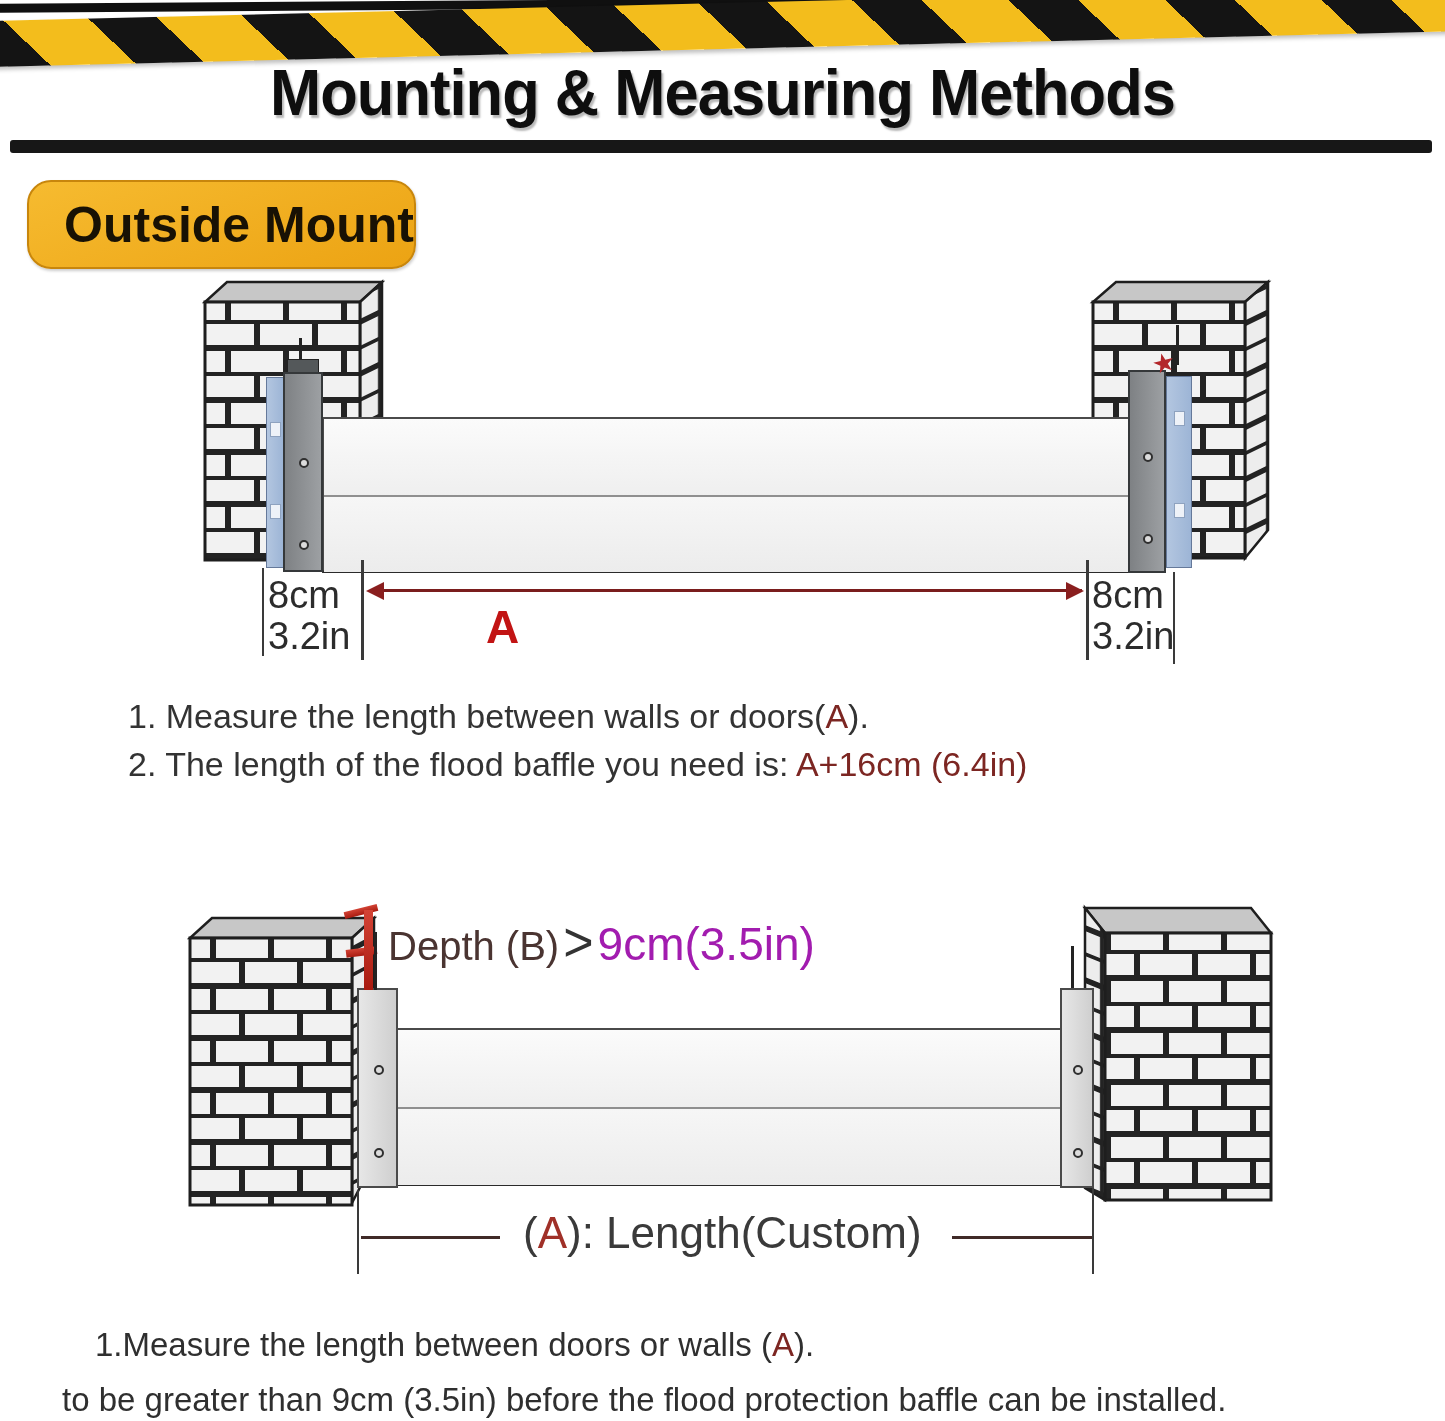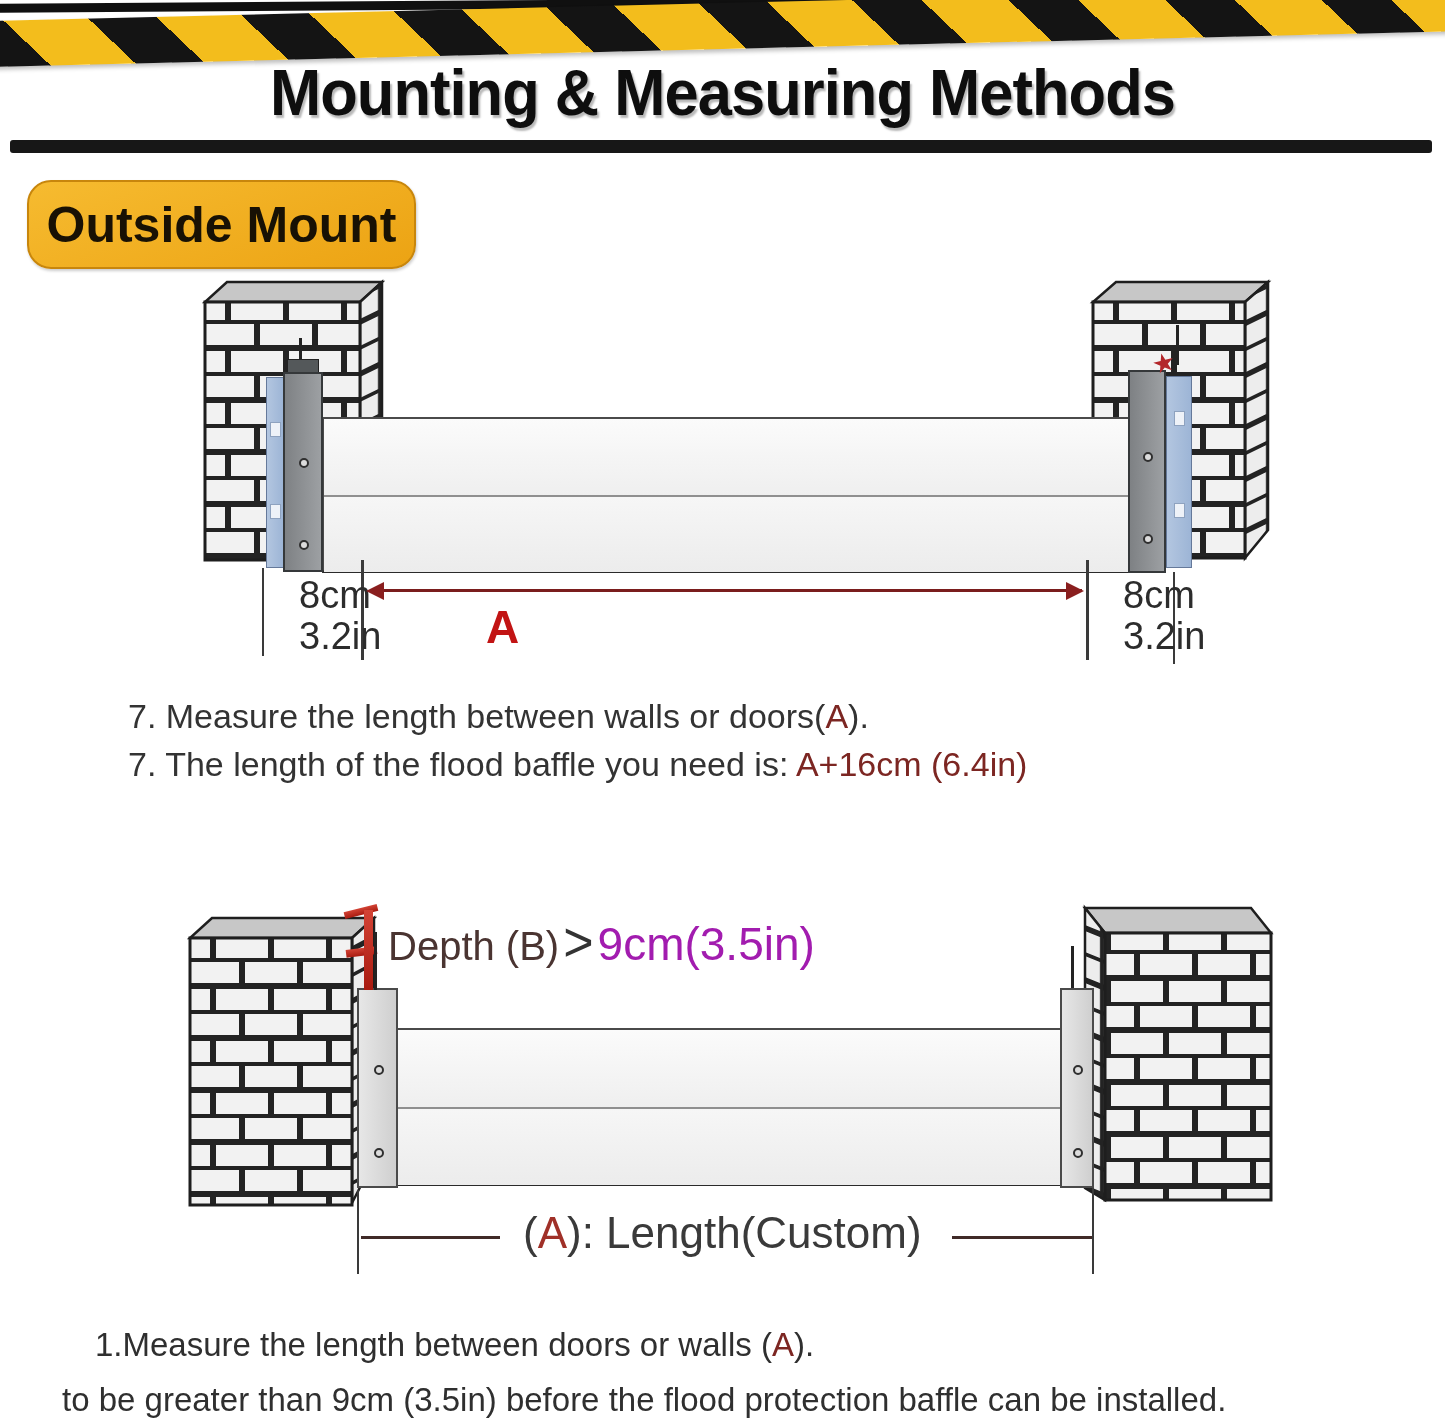--- a/index.html
+++ b/index.html
@@ -13,21 +13,21 @@
         background:repeating-linear-gradient(45deg,#141414 0 48px,#f3bd1c 48px 108px);
         box-shadow:0 3px 4px rgba(0,0,0,.25);}
   .title{top:56px;left:0;width:1445px;text-align:center;font-size:64px;font-weight:bold;
          color:#0e0e0e;letter-spacing:-1px;transform:scaleX(.96);
          text-shadow:2px 3px 2px rgba(0,0,0,.28);}
   .header-bar{top:140px;left:10px;width:1422px;height:13px;background:#171717;border-radius:3px;}
 
   
   .badge{width:385px;height:85px;border-radius:24px;border:2px solid #c8860c;
          background:linear-gradient(160deg,#f6bb30,#eca313);
-         display:flex;align-items:center;justify-content:center;
+         display:flex;align-items:center;justify-content:flex-end;
          font-size:50px;font-weight:bold;color:#181104;
          box-shadow:1px 2px 3px rgba(0,0,0,.2);}
   .badge-outside{top:180px;left:27px;}
   .badge-inside{top:807px;left:25px;}
 
   
   svg{display:block;}
 
   
   .channel{background:linear-gradient(90deg,#7e8184,#9da0a3);border:2px solid #35383a;box-sizing:border-box;}
@@ -44,21 +44,21 @@
   .panel-top{height:50%;background:linear-gradient(180deg,#fbfbfb,#efefef);}
   .panel-bottom{height:50%;background:linear-gradient(180deg,#f6f6f6,#ececec);border-top:2px solid #8f8f8f;}
 
   
   .tick{background:#3a3a3a;}
   .dim-line{background:#402a28;}
   .arrow-line{background:#7a1d1d;height:3px;}
   .arrow-head{width:0;height:0;border-top:9px solid transparent;border-bottom:9px solid transparent;}
   .arrow-head.left{border-right:18px solid #8a1f1f;}
   .arrow-head.right{border-left:18px solid #8a1f1f;}
-  .dim-text{font-size:38px;line-height:41px;color:#2c2c2c;margin-left:31px;}
+  .dim-text{font-size:38px;line-height:41px;color:#2c2c2c;}
 
   .span-label{display:flex;align-items:baseline;}
   .span-label .a{font-size:46px;font-weight:bold;color:#c21414;margin-right:2px;}
   .span-label .rest{font-size:36px;color:#3d3d3d;}
 
   .depth-label{display:flex;align-items:baseline;}
   .depth-label .pre{font-size:40px;color:#4a3431;}
   .depth-label .gt{font-size:52px;color:#333;margin:0 4px;transform:scaleY(1.05);}
   .depth-label .val{font-size:46px;color:#a21caf;}
 
@@ -169,24 +169,24 @@
 
   <div class="abs arrow-line" style="top:589px;left:370px;width:712px;"></div>
   <div class="abs arrow-head left" style="top:582px;left:366px;"></div>
   <div class="abs arrow-head right" style="top:582px;left:1066px;"></div>
 
   <div class="abs span-label" style="top:600px;left:486px;">
     <span class="a">A</span>
   </div>
 
   <div class="abs step" style="top:697px;left:128px;">
-    <span>7. Measure the length between walls or doors(</span><span class="maroon">A</span><span>).</span>
+    <span>1. Measure the length between walls or doors(</span><span class="maroon">A</span><span>).</span>
   </div>
   <div class="abs step" style="top:745px;left:128px;">
-    <span>7. The length of the flood baffle you need is: </span><span class="maroon">A+16cm (6.4in)</span>
+    <span>2. The length of the flood baffle you need is: </span><span class="maroon">A+16cm (6.4in)</span>
   </div>
 
 
   <svg class="abs" style="top:908px;left:185px;" width="195" height="302" viewBox="0 0 195 302">
     <defs>
       <pattern id="bp3" width="58" height="52" patternUnits="userSpaceOnUse">
         <rect width="58" height="52" fill="#232323"></rect>
         <rect x="2" y="2" width="52" height="21" fill="#f2f2f2"></rect>
         <rect x="-27" y="29" width="52" height="21" fill="#f2f2f2"></rect>
         <rect x="31" y="29" width="52" height="21" fill="#f2f2f2"></rect>

